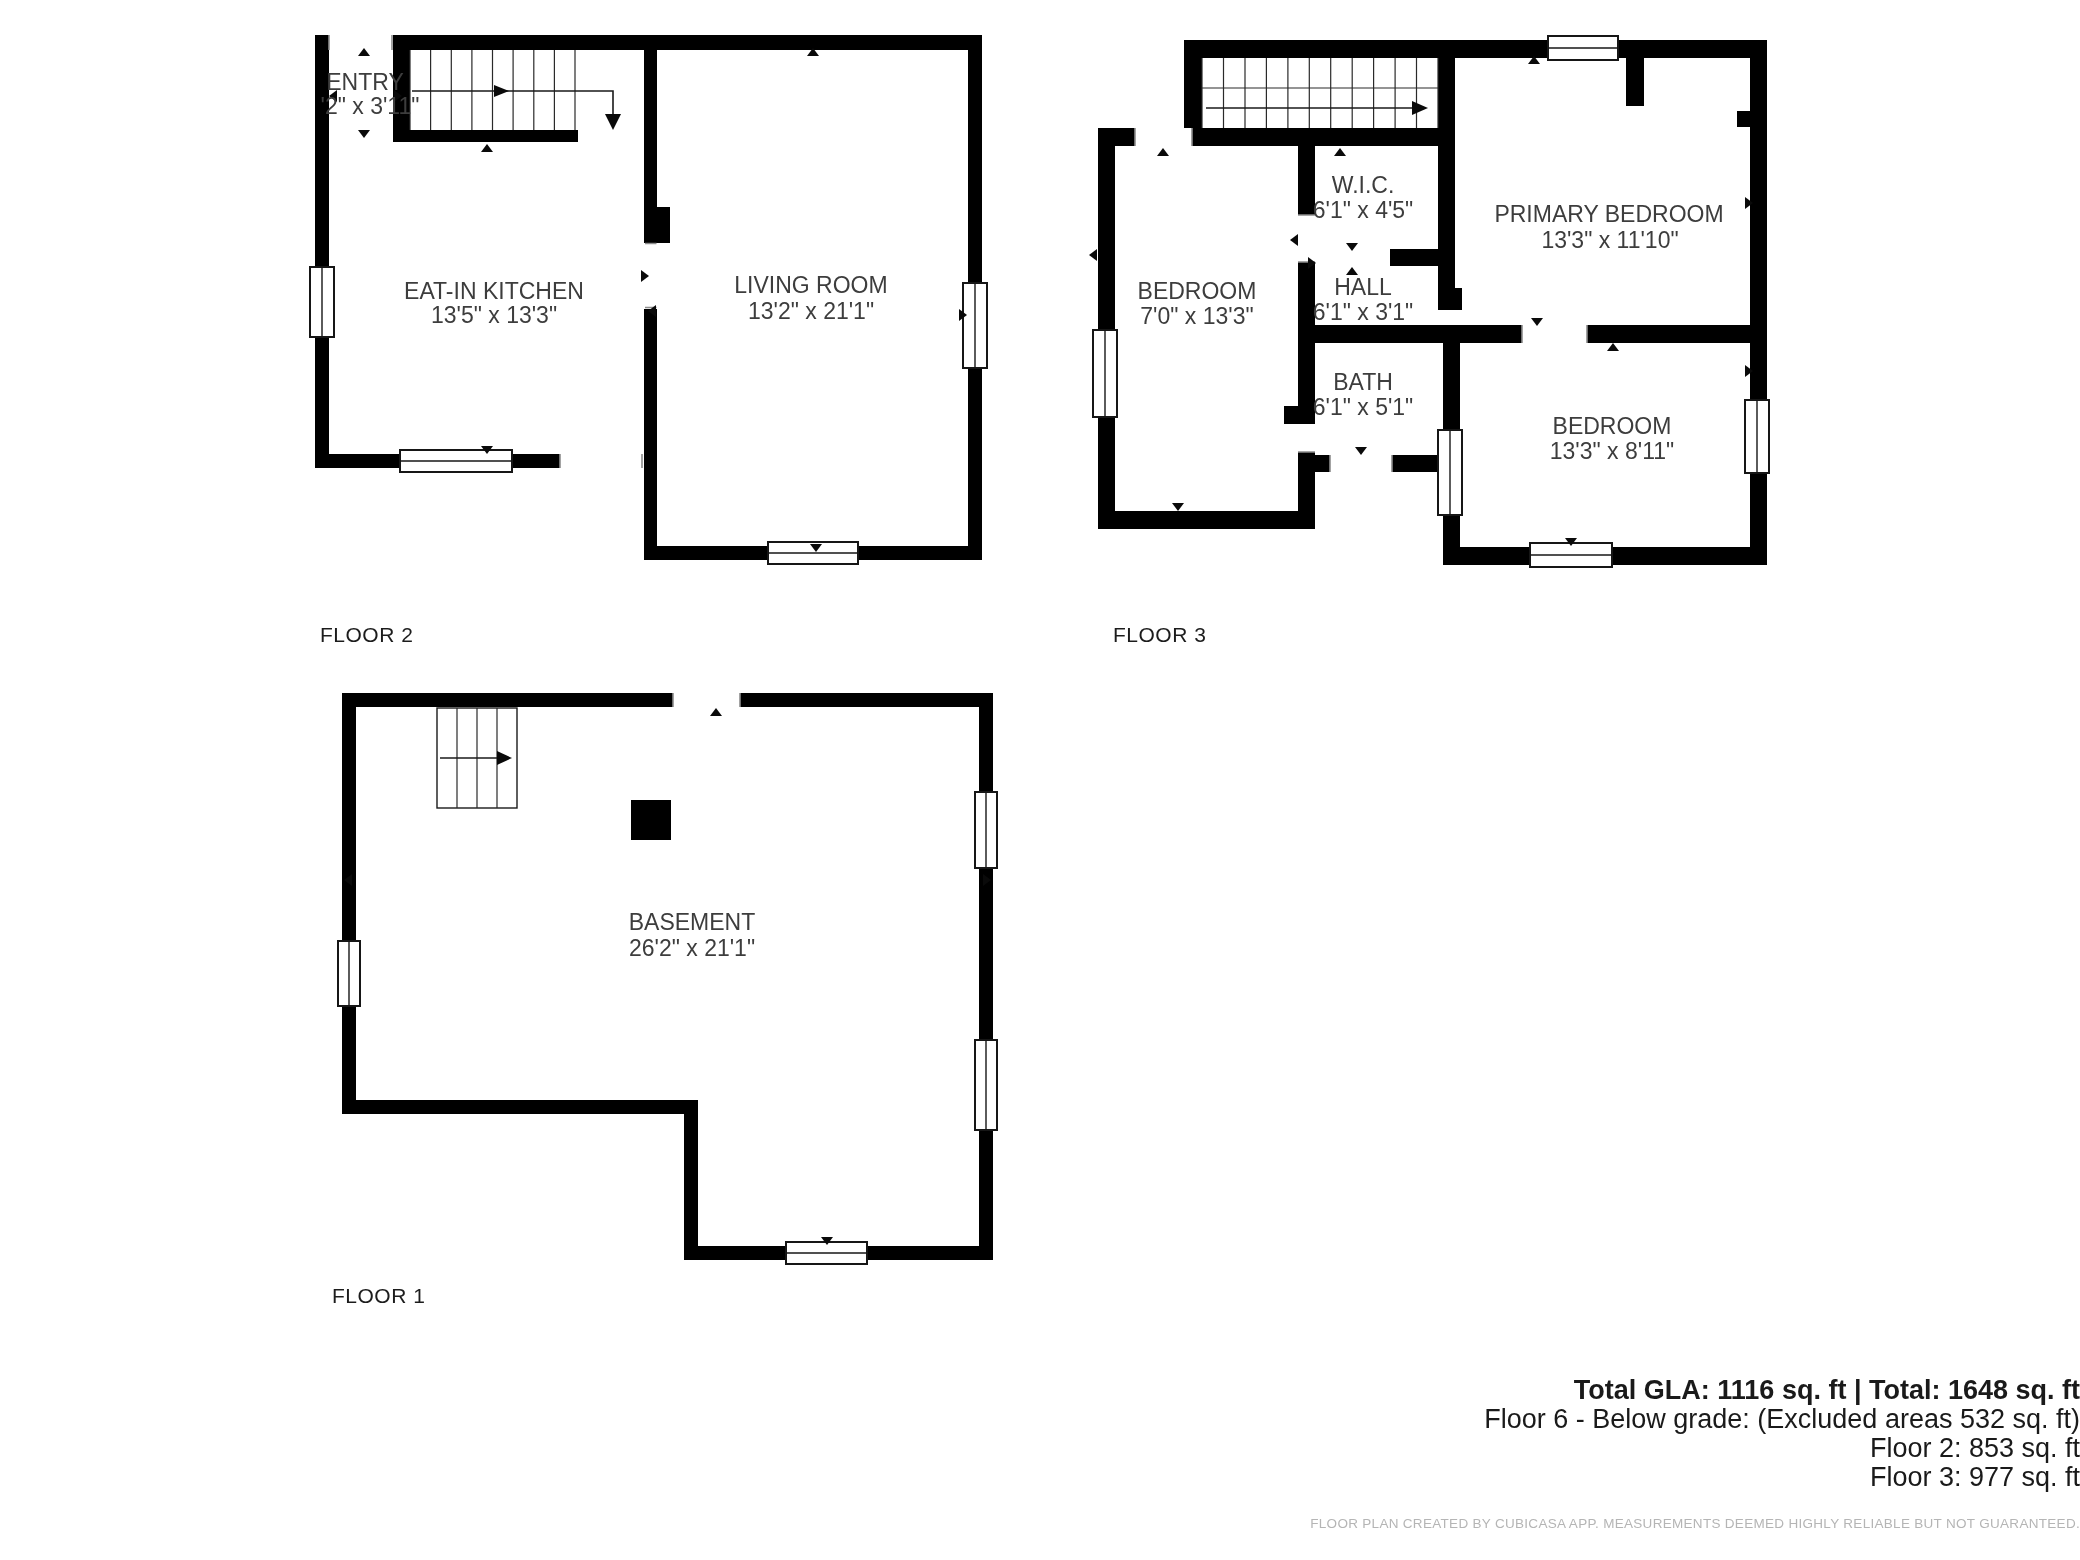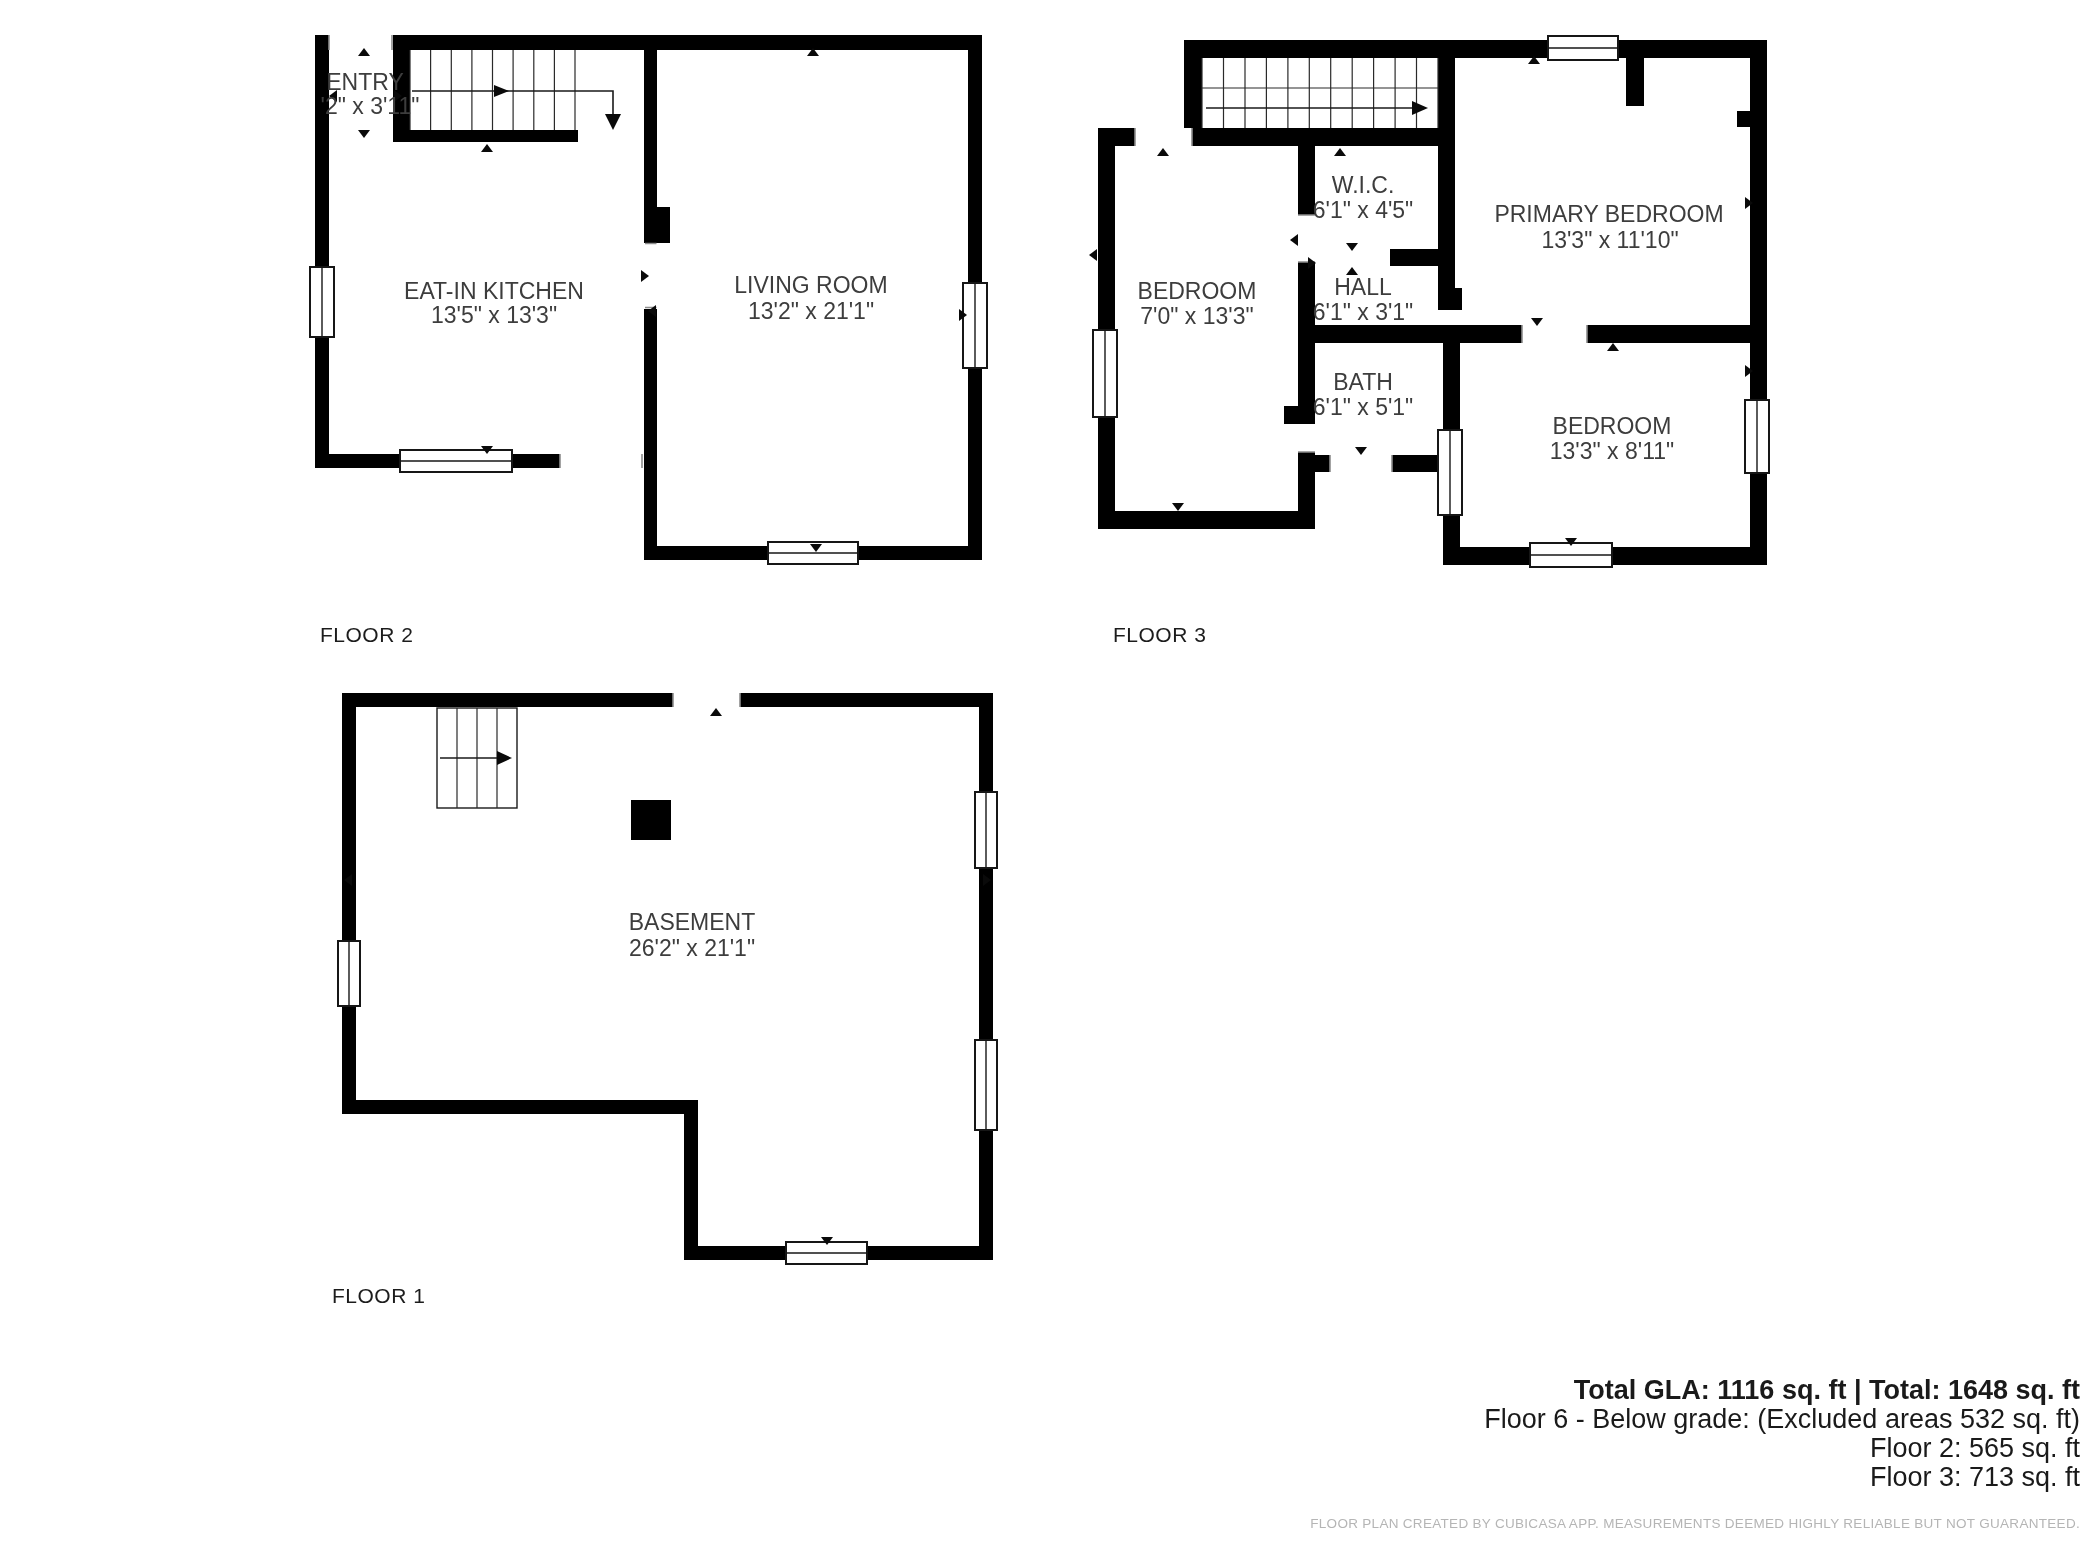--- a/index.html
+++ b/index.html
@@ -262,16 +262,16 @@
       <text class="room-name" x="692" y="930" text-anchor="middle">BASEMENT</text>
       <text class="room-dims" x="692" y="956" text-anchor="middle">26'2" x 21'1"</text>
     </g>
     <text class="floor-label" x="332" y="1303">FLOOR 1</text>
   </g>
 </svg>
 
 <div class="footer">
   <div class="big bold">Total GLA: 1116 sq. ft | Total: 1648 sq. ft</div>
   <div class="big">Floor 6 - Below grade: (Excluded areas 532 sq. ft)</div>
-  <div class="big">Floor 2: 565 sq. ft</div>
-  <div class="big">Floor 3: 713 sq. ft</div>
+  <div class="big">Floor 2: 853 sq. ft</div>
+  <div class="big">Floor 3: 977 sq. ft</div>
   <div class="disclaimer">FLOOR PLAN CREATED BY CUBICASA APP. MEASUREMENTS DEEMED HIGHLY RELIABLE BUT NOT GUARANTEED.</div>
 </div>
 
 </body></html>

